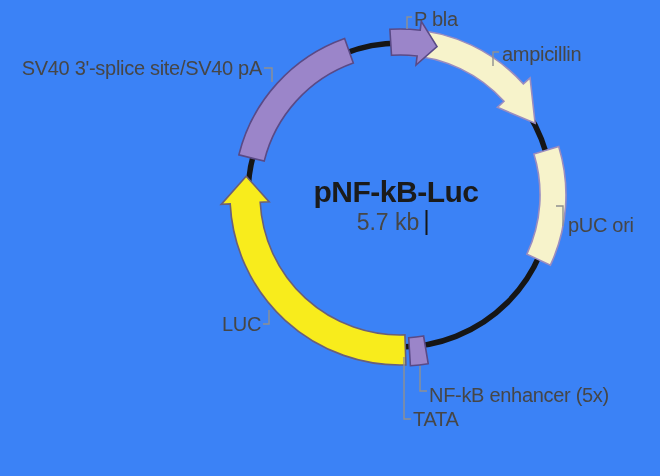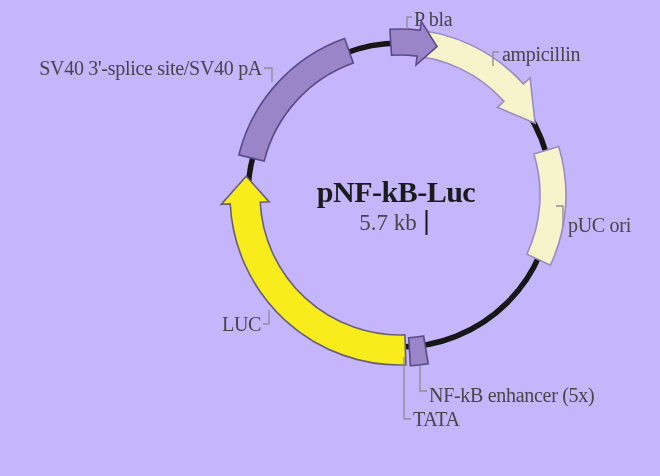--- a/index.html
+++ b/index.html
@@ -1,17 +1,17 @@
 <!DOCTYPE html>
 <html><head>
 <meta charset="utf-8">
 <style>
   html,body{margin:0;padding:0;background:#ffffff;}
-  .stage{position:relative;width:660px;height:476px;background:#c4b5fd;overflow:hidden;
-         font-family:Liberation Serif, serif;}
+  .stage{position:relative;width:660px;height:476px;background:#3b82f6;overflow:hidden;
+         font-family:Liberation Sans, sans-serif;}
   svg{display:block;}
   .lbl{font-size:20px;letter-spacing:-0.3px;}
   .ttl{font-size:30px;font-weight:bold;letter-spacing:-0.5px;}
   .sz{font-size:23px;}
   .leader{fill:none;stroke-width:1.4px;}
   .feat{stroke-width:1.6px;}
 </style>
 </head>
 <body>
 

